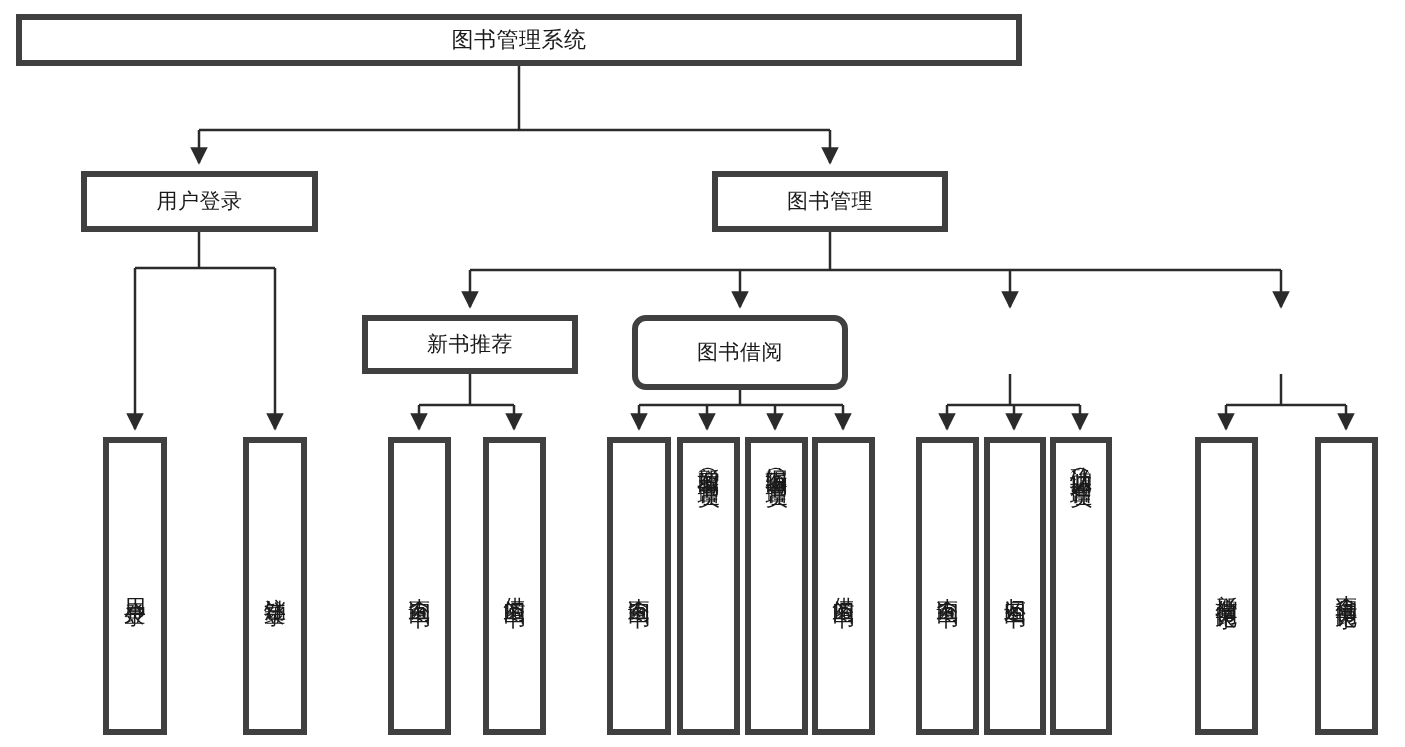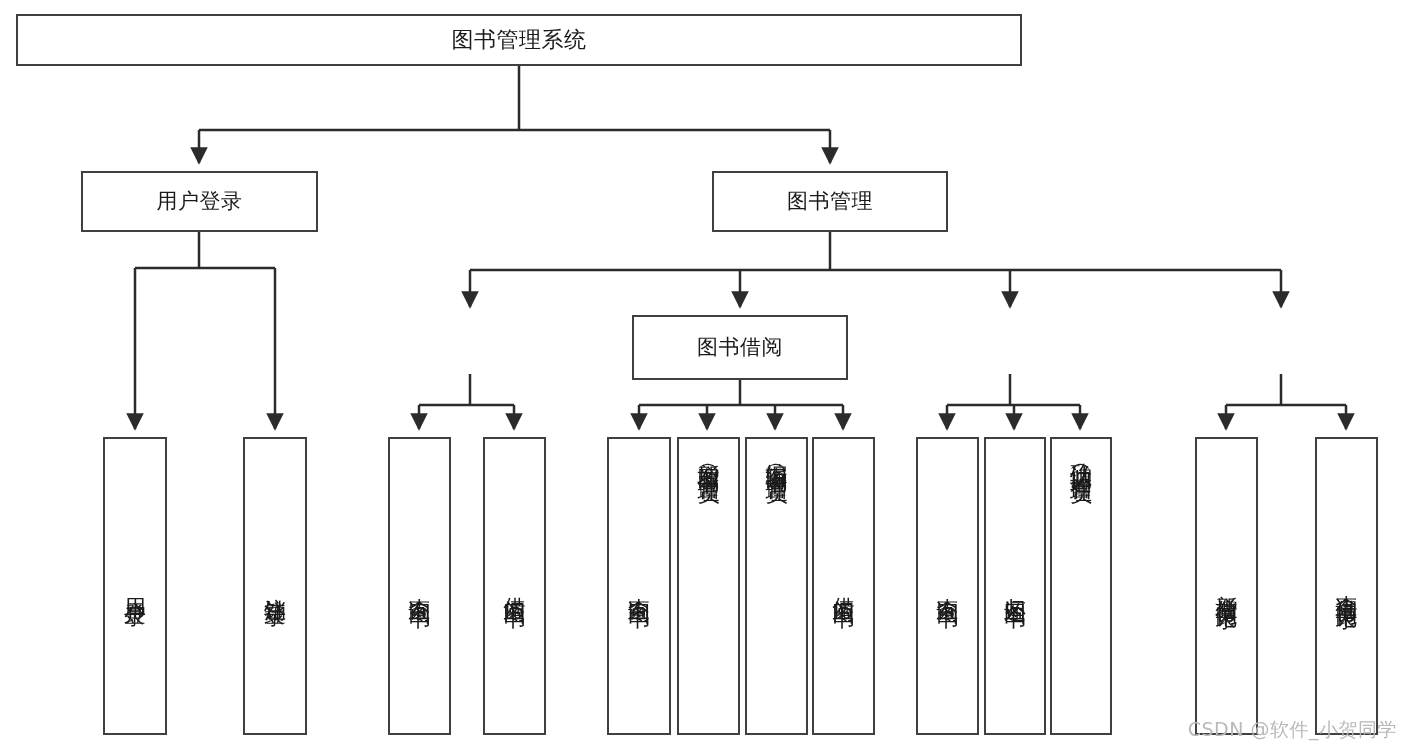--- a/index.html
+++ b/index.html
@@ -23,21 +23,21 @@
     left: 0;
     top: 0;
     width: 1405px;
     height: 747px;
     pointer-events: none;
   }
   .node {
     position: absolute;
     box-sizing: border-box;
     background: #ffffff;
-    border: 2px solid #404040;
+    border: 6px solid #404040;
     display: flex;
     align-items: center;
     justify-content: center;
     color: #1a1a1a;
   }
   .node .lbl {
     display: block;
     text-align: center;
     line-height: 1.0;
   }
@@ -138,21 +138,24 @@
     <span class="lbl">图书管理系统</span>
   </div>
 
   <div class="node horiz" style="left:81px; top:171px; width:237px; height:61px;">
     <span class="lbl">用户登录</span>
   </div>
   <div class="node horiz" style="left:712px; top:171px; width:236px; height:61px;">
     <span class="lbl">图书管理</span>
   </div>
 
-  <div class="node horiz" style="left:632px; top:315px; width:216px; height:65px;">
+  <div class="node horiz" style="left:362px; top:315px; width:216px; height:59px;">
+    <span class="lbl">新书推荐</span>
+  </div>
+  <div class="node horiz" style="left:632px; top:315px; width:216px; height:75px;border-radius:14px;">
     <span class="lbl">图书借阅</span>
   </div>
 
   <div class="node vert mid" style="left:103px; top:437px; width:64px; height:298px;">
     <span class="lbl">用户登录</span>
   </div>
   <div class="node vert mid" style="left:243px; top:437px; width:64px; height:298px;">
     <span class="lbl">注销登录</span>
   </div>
 
@@ -186,15 +189,14 @@
     <span class="lbl">确认归还（管理员）</span>
   </div>
 
   <div class="node vert mid" style="left:1195px; top:437px; width:63px; height:298px;">
     <span class="lbl">新增借阅记录</span>
   </div>
   <div class="node vert mid" style="left:1315px; top:437px; width:63px; height:298px;">
     <span class="lbl">查询借阅记录</span>
   </div>
 
-  <div class="watermark">CSDN @软件_小贺同学</div>
 
 </div>
 
 </body></html>

